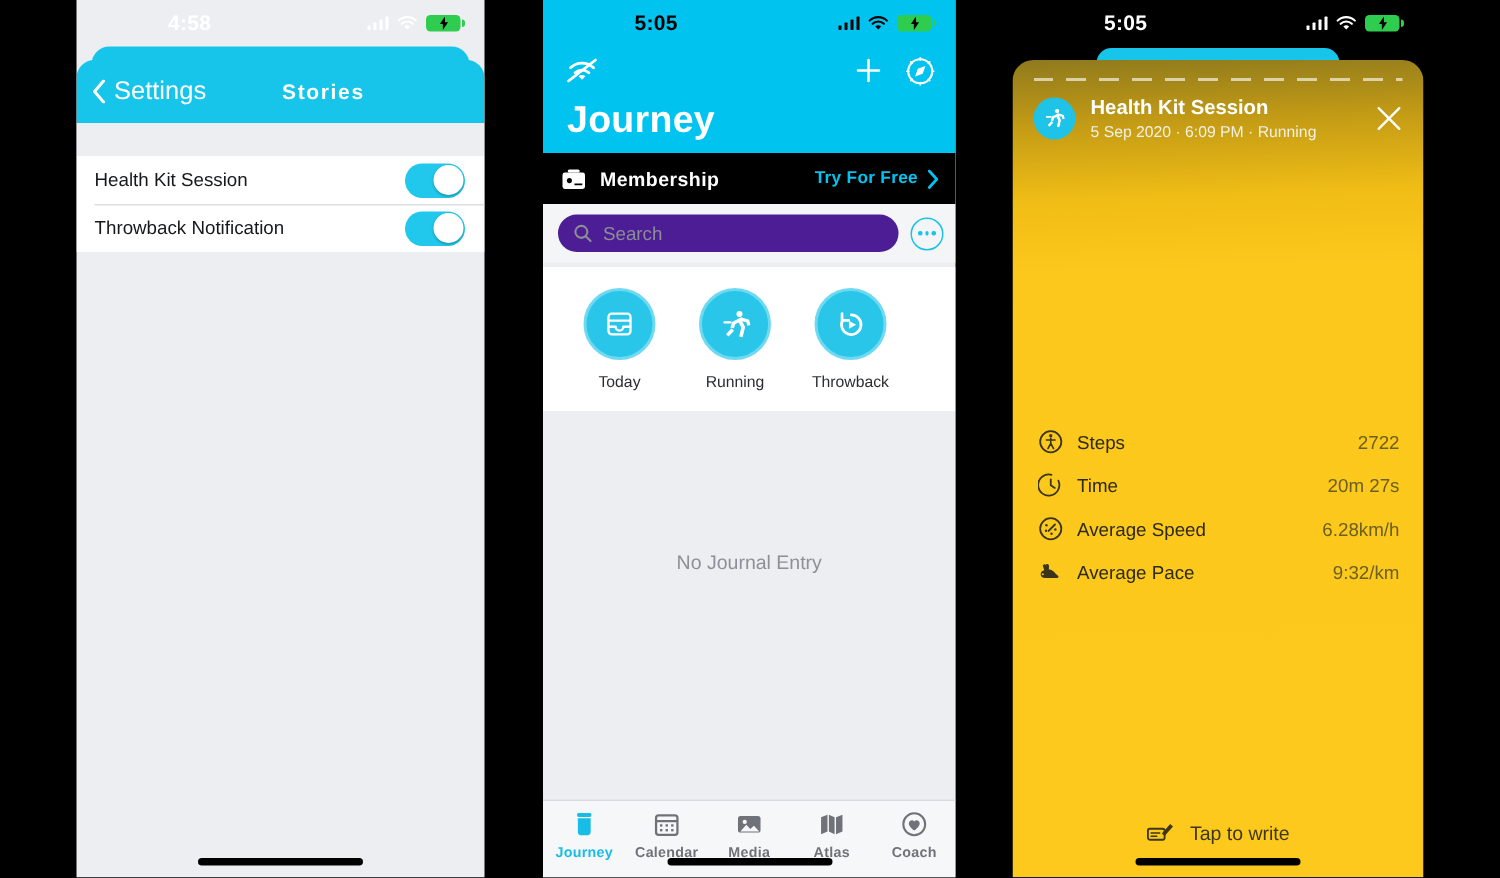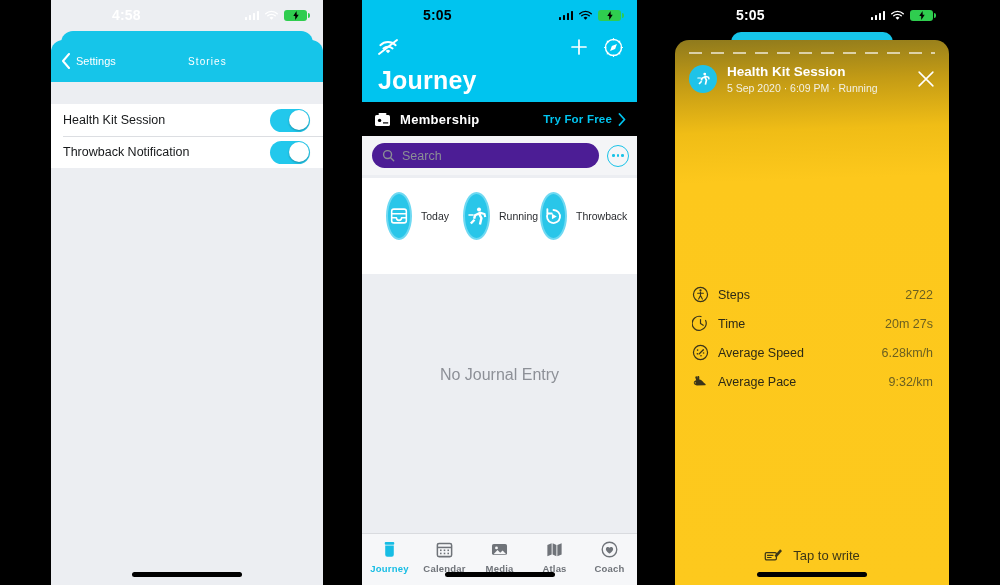--- a/index.html
+++ b/index.html
@@ -48,22 +48,22 @@
     position: absolute; top: 31px; left: 10px; right: 10px; height: 22px;
     background: #16c5e9; border-radius: 12px 12px 0 0; z-index: 4;
   }
   .nav-cyan {
     position: absolute; top: 40px; left: 0; right: 0; height: 42px;
     background: #16c5e9; border-radius: 12px 12px 0 0;
     display: flex; align-items: center; z-index: 6; color: #fff;
   }
   .nav-back { display: flex; align-items: center; gap: 5px; margin-left: 10px; cursor: pointer; }
   .chev-left { width: 10px; height: 16px; }
-  .nav-back-label { font-size: 11px; }
-  .nav-title { position: absolute; left: 137px; font-size: 10px; font-weight: normal; letter-spacing: 1.1px; }
+  .nav-back-label { font-size: 17px; }
+  .nav-title { position: absolute; left: 137px; font-size: 14px; font-weight: bold; letter-spacing: 1.1px; }
 
   .settings-gap { position: absolute; top: 82px; left: 0; right: 0; height: 22px; background: #eceef2; z-index: 5; }
   .settings-list { position: absolute; top: 104px; left: 0; right: 0; background: #fff; z-index: 5; }
   .set-row { height: 32px; display: flex; align-items: center; justify-content: space-between;
              padding: 0 13px 0 12px; position: relative; }
   .set-row + .set-row::before { content:""; position:absolute; top:0; left:12px; right:0; height:1px; background:#dcdee2; }
   .set-label { font-size: 12.5px; color: #16181a; }
   .toggle { width: 40px; height: 23px; border-radius: 12px; background: #22c8ec; position: relative; flex: none; cursor: pointer; }
   .toggle .knob { position: absolute; top: 1.5px; right: 1.5px; width: 20px; height: 20px;
                   border-radius: 50%; background: #fff; box-shadow: 0 1px 2px rgba(0,0,0,.28); }
@@ -88,28 +88,28 @@
                  display: flex; align-items: center; padding: 0 8px 0 10px; gap: 8px; z-index: 6; }
   .search-box { flex: 1; height: 25px; border-radius: 13px; background: #4c1d95; display: flex; align-items: center;
                 gap: 7px; padding: 0 10px; cursor: text; }
   .search-ph { font-size: 12.5px; color: #8b8e95; }
   .more-btn { width: 22px; height: 22px; border-radius: 50%; border: 1.6px solid #19c3e8;
               display: flex; align-items: center; justify-content: center; gap: 2px; cursor: pointer; flex: none; }
   .more-btn span { width: 2.6px; height: 2.6px; border-radius: 50%; background: #19c3e8; }
 
   .cat-strip { position: absolute; top: 178px; left: 0; right: 0; height: 96px; background: #fff; z-index: 5;
                display: flex; align-items: flex-start; padding: 14px 0 0 24px; gap: 23px; }
-  .cat { width: 54px; display: flex; flex-direction: row; align-items: center; gap: 9px; cursor: pointer; }
+  .cat { width: 54px; display: flex; flex-direction: column; align-items: center; gap: 9px; cursor: pointer; }
   .cat-circle { width: 48px; height: 48px; border-radius: 50%; background: #29c6e9; border: 2px solid #6fd9f2;
                 display: flex; align-items: center; justify-content: center; }
   .cat-label { font-size: 10.5px; color: #2a2c30; }
 
   .empty-area { position: absolute; top: 274px; bottom: 52px; left: 0; right: 0; background: #eceef2; z-index: 4;
                 display: flex; align-items: center; justify-content: center; }
-  .empty-label { font-size: 16px; color: #8d9097; margin-top: -58px; }
+  .empty-label { font-size: 13px; color: #8d9097; margin-top: -58px; }
 
   .tabbar { position: absolute; bottom: 0; left: 0; right: 0; height: 52px; background: #f6f7f9;
             border-top: 1px solid #d9dbdf; display: flex; align-items: flex-start; padding-top: 6px; z-index: 10; }
   .tab { flex: 1; display: flex; flex-direction: column; align-items: center; gap: 4px; cursor: pointer; color: #6f7379; }
   .tab.active { color: #17bde4; }
   .tab-label { font-size: 9.5px; font-weight: bold; letter-spacing: .2px; }
 
   
   #phone-right { left: 675px; width: 274px; background: #000; }
   .r-peek { position: absolute; top: 32px; left: 56px; right: 56px; height: 16px;

